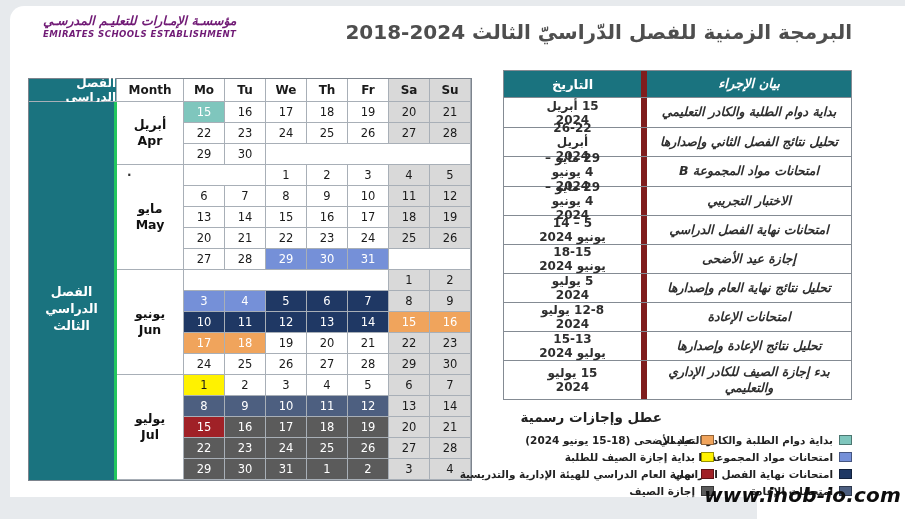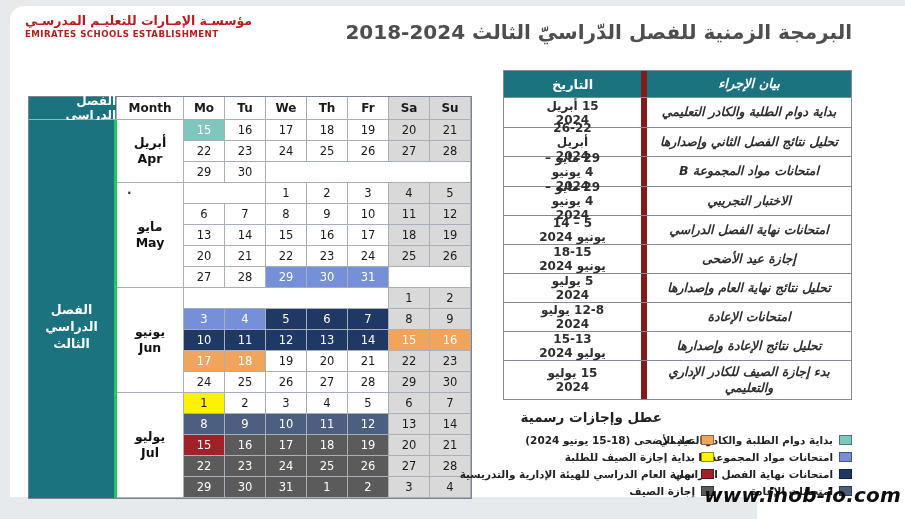--- a/index.html
+++ b/index.html
@@ -2,29 +2,29 @@
 <html><head>
 <meta charset="utf-8">
 <style>
   * { margin:0; padding:0; box-sizing:border-box; }
   body { background:#cfd4d9; font-family:"DejaVu Sans","Liberation Sans",sans-serif; }
   .stage { position:relative; width:905px; height:519px; background:#e7eaed; overflow:hidden; }
   .card { position:absolute; left:10px; top:6px; right:0; height:491px; background:#ffffff; border-radius:14px 0 0 0; }
   .wm-bg { position:absolute; left:757px; top:497px; right:0; bottom:0; background:#ffffff; }
 
   
-  .logo { position:absolute; left:25px; top:13px; text-align:left; color:#b91c1c; }
+  .logo { position:absolute; left:43px; top:13px; text-align:left; color:#701a75;font-style:italic; }
   .logo-ar { font-size:12.5px; font-weight:bold; direction:rtl; text-align:left; }
   .logo-en { font-size:8.6px; font-weight:bold; letter-spacing:.45px; margin-top:1px; }
 
   
   .title { position:absolute; top:20px; right:53px; direction:rtl; font-size:20px; font-weight:bold; color:#4e4e4e; white-space:nowrap; }
 
   
-  .calendar { position:absolute; left:28px; top:96px; display:grid;
+  .calendar { position:absolute; left:28px; top:78px; display:grid;
     grid-template-columns:88px 67px repeat(7,41px);
     grid-template-rows:23px repeat(18,21px);
     border:1px solid #7d848d; background:#fff; direction:ltr; }
   .cell { border-right:1px solid #a8afb7; border-bottom:1px solid #a8afb7;
     display:flex; align-items:center; justify-content:center;
     font-size:11.5px; color:#1a1a1a; }
   .cell.hdr { font-weight:bold; font-size:12px; }
   .cell.teal-hdr { font-size:12px; font-weight:bold; }
   .sidebar-cell { position:relative; border-right:3px solid #22c55e; }
   .sidebar-label { position:absolute; top:182px; left:0; right:0; text-align:center;

